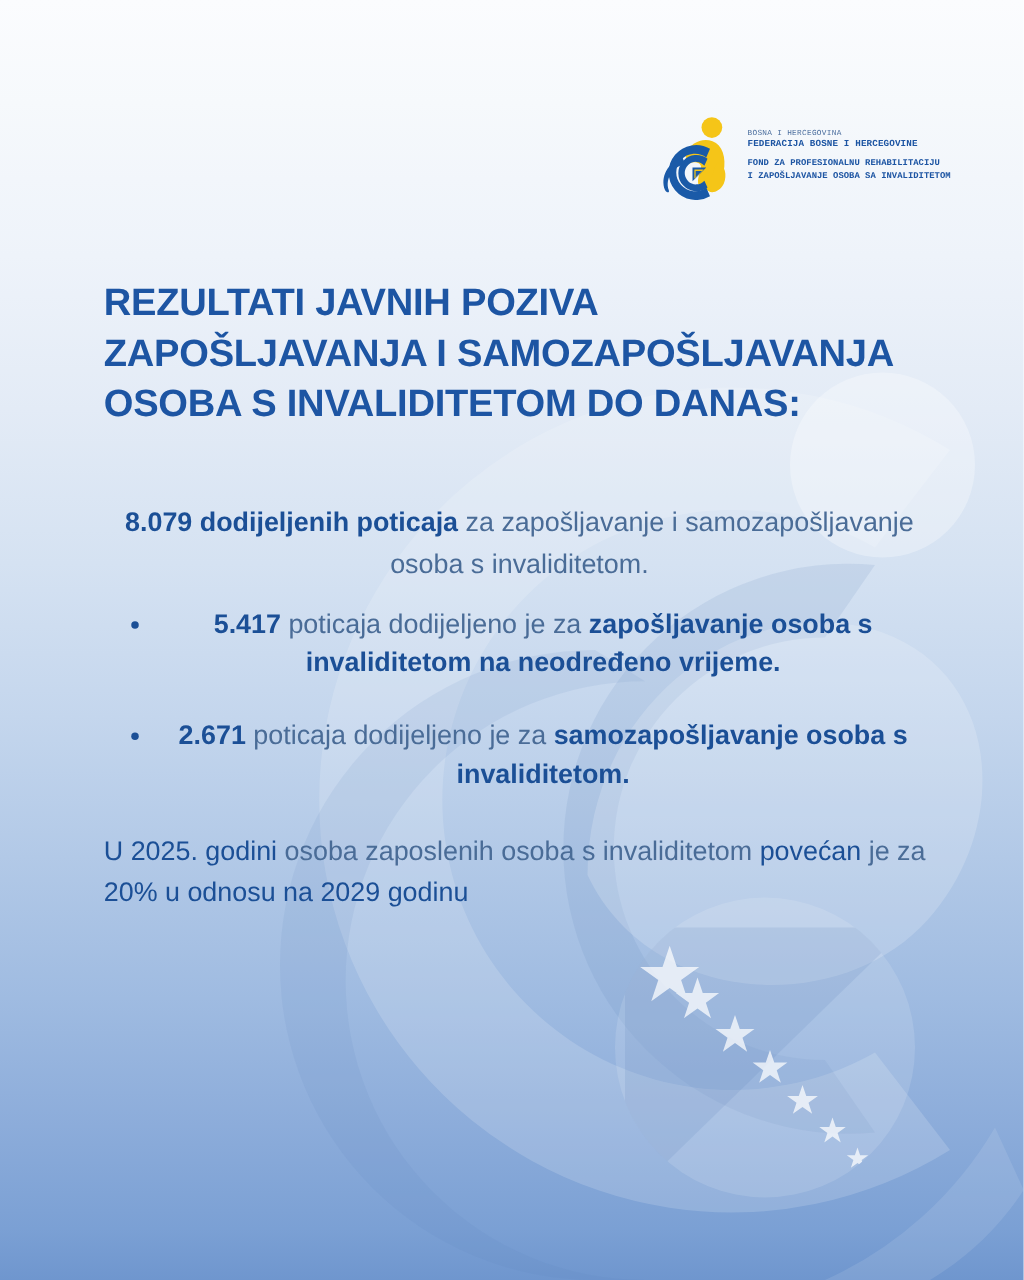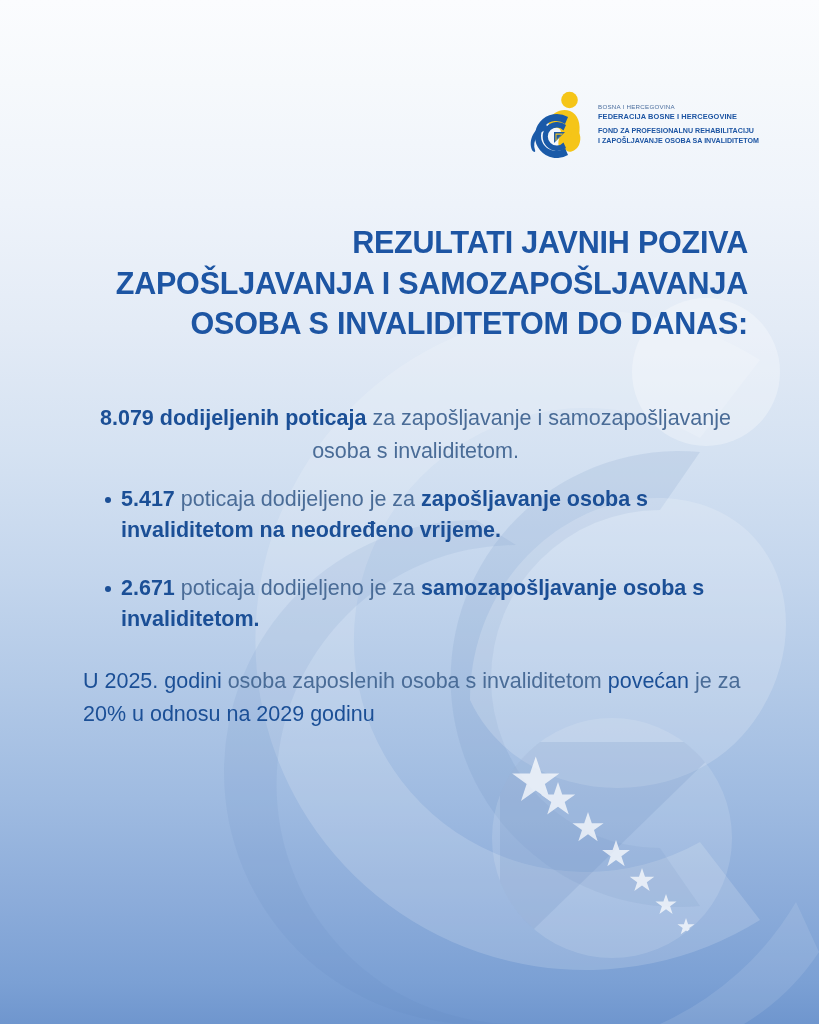--- a/index.html
+++ b/index.html
@@ -38,22 +38,24 @@
   }
 
   
   .logo-block {
     position: absolute;
     left: 524px;
     top: 88px;
     width: 228px;
     height: 74px;
     display: flex;
+    align-items: center;
     gap: 8px;
     z-index: 3;
+    font-family: Liberation Mono, monospace;
   }
   .logo-mark { width: 66px; height: 70px; flex: 0 0 66px; }
   .logo-text { display: flex; flex-direction: column; justify-content: center; }
   .logo-l1 {
     font-size: 6.2px;
     letter-spacing: 0.25px;
     color: #4b6e9e;
     font-weight: 400;
     line-height: 1.35;
     white-space: nowrap;
@@ -84,21 +86,20 @@
     width: 665px;
     z-index: 2;
   }
   .headline {
     color: #1d55a3;
     font-weight: 700;
     font-size: 30.5px;
     line-height: 1.33;
     letter-spacing: -0.2px;
     margin: 0 0 58px 0;
-    text-align: right;
   }
   .headline .hl-line { display: block; white-space: nowrap; }
 
   .para {
     font-size: 21.5px;
     line-height: 1.55;
     color: #4a6c97;
     font-weight: 400;
     margin: 0 0 16px 0;
     text-align: center;
@@ -119,20 +120,21 @@
     padding: 0;
   }
   ul.bullets li {
     position: relative;
     padding-left: 38px;
     font-size: 21.5px;
     line-height: 1.45;
     color: #4a6c97;
     font-weight: 400;
     margin-bottom: 26px;
+    text-align: center;
   }
   ul.bullets li:last-child { margin-bottom: 0; }
   ul.bullets li::before {
     content: "";
     position: absolute;
     left: 22px;
     top: 13px;
     width: 6px;
     height: 6px;
     border-radius: 50%;

